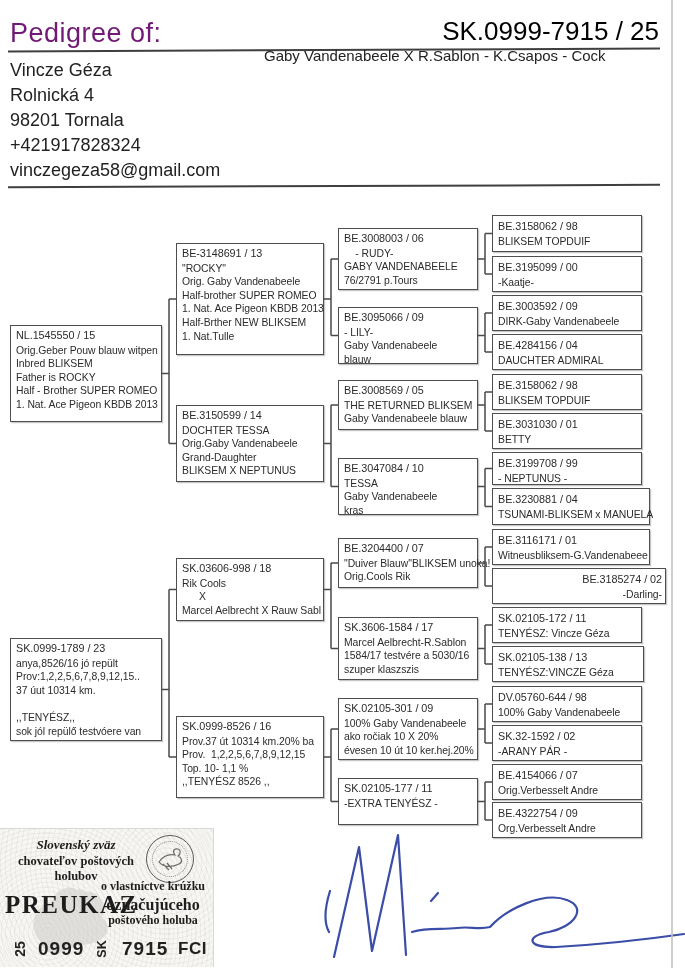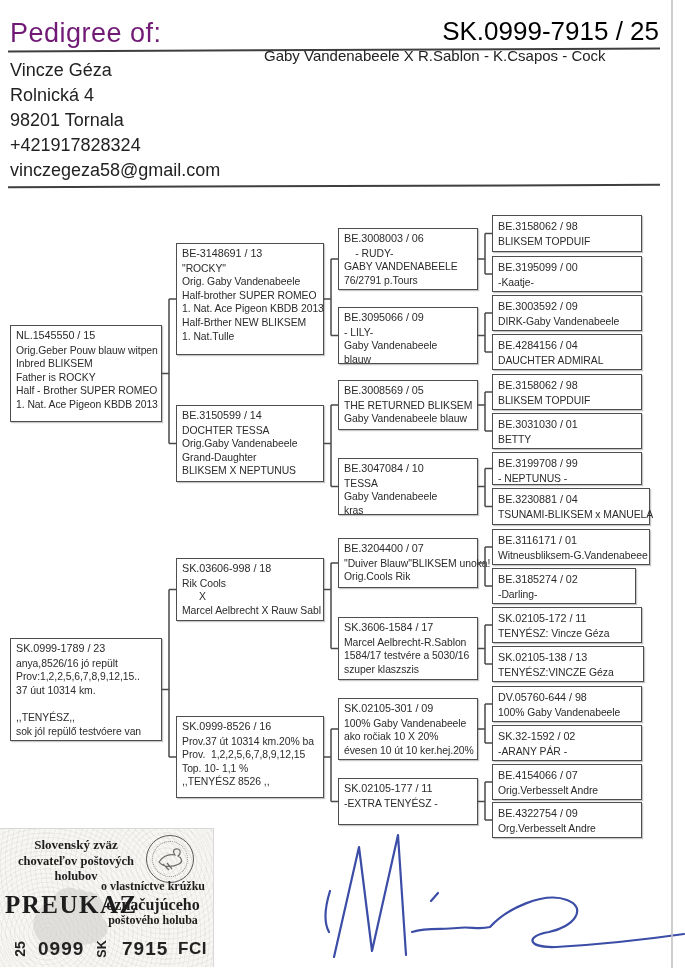--- a/index.html
+++ b/index.html
@@ -31,21 +31,21 @@
   
   .card{
     position:absolute;left:0;top:828px;width:213px;height:138px;
     font-family:"Liberation Serif",serif;color:#1d1d1d;
     background:
       repeating-radial-gradient(circle at 22% 75%, rgba(60,60,60,.05) 0 1.2px, transparent 1.2px 4.5px),
       repeating-radial-gradient(circle at 78% 25%, rgba(60,60,60,.05) 0 1.2px, transparent 1.2px 5px),
       #f7f6f3;
     border-top:1px solid #d8d8d8;border-right:1px solid #d8d8d8;
   }
-  .card .org1{position:absolute;left:8px;top:8px;width:136px;text-align:center;font-weight:bold;font-size:13px;}
+  .card .org1{position:absolute;left:8px;top:8px;width:136px;text-align:center;font-weight:bold;font-size:13px;font-style:italic;}
   .card .org2{position:absolute;left:0px;top:25px;width:152px;text-align:center;font-weight:bold;font-size:12.5px;}
   .card .emblem{position:absolute;left:146px;top:6px;width:48px;height:48px;border:1.5px solid #5a5a5a;border-radius:50%;box-sizing:border-box;}
   .card .emblem .inner{position:absolute;left:5px;top:5px;right:5px;bottom:5px;border:1px dotted #8a8a8a;border-radius:50%;}
   .card .preukaz{position:absolute;left:5px;top:62px;font-weight:bold;font-size:25px;letter-spacing:1.5px;}
   .card .d1{position:absolute;left:96px;top:50px;width:114px;text-align:center;font-weight:bold;font-size:12px;}
   .card .d2{position:absolute;left:96px;top:67px;width:114px;text-align:center;font-weight:bold;font-size:16px;}
   .card .d3{position:absolute;left:96px;top:84px;width:114px;text-align:center;font-weight:bold;font-size:12px;}
   .card .code{position:absolute;left:0;top:106px;width:213px;height:30px;font-family:"Liberation Sans",sans-serif;font-weight:bold;color:#222;}
   .card .code span{position:absolute;display:inline-block;}
   .cd-year{left:12px;top:6px;font-size:14px;transform:rotate(-90deg);}
@@ -193,21 +193,21 @@
         <div class="pline">- NEPTUNUS -</div>
       </div>
       <div class="pbox gen4" style="left: 492px; top: 488px; width: 158px; height: 37px;">
         <div class="pline ring">BE.3230881 / 04</div>
         <div class="pline">TSUNAMI-BLIKSEM x MANUELA</div>
       </div>
       <div class="pbox gen4" style="left: 492px; top: 529px; width: 158px; height: 36px;">
         <div class="pline ring">BE.3116171 / 01</div>
         <div class="pline">Witneusbliksem-G.Vandenabeee</div>
       </div>
-      <div class="pbox gen4" style="left: 492px; top: 568px; width: 144px; height: 36px;">
+      <div class="pbox gen4" style="left: 492px; top: 568px; width: 174px; height: 36px; text-align: right;">
         <div class="pline ring">BE.3185274 / 02</div>
         <div class="pline">-Darling-</div>
       </div>
       <div class="pbox gen4" style="left: 492px; top: 607px; width: 150px; height: 36px;">
         <div class="pline ring">SK.02105-172 / 11</div>
         <div class="pline">TENYÉSZ: Vincze Géza</div>
       </div>
       <div class="pbox gen4" style="left: 492px; top: 646px; width: 152px; height: 36px;">
         <div class="pline ring">SK.02105-138 / 13</div>
         <div class="pline">TENYÉSZ:VINCZE Géza</div>

